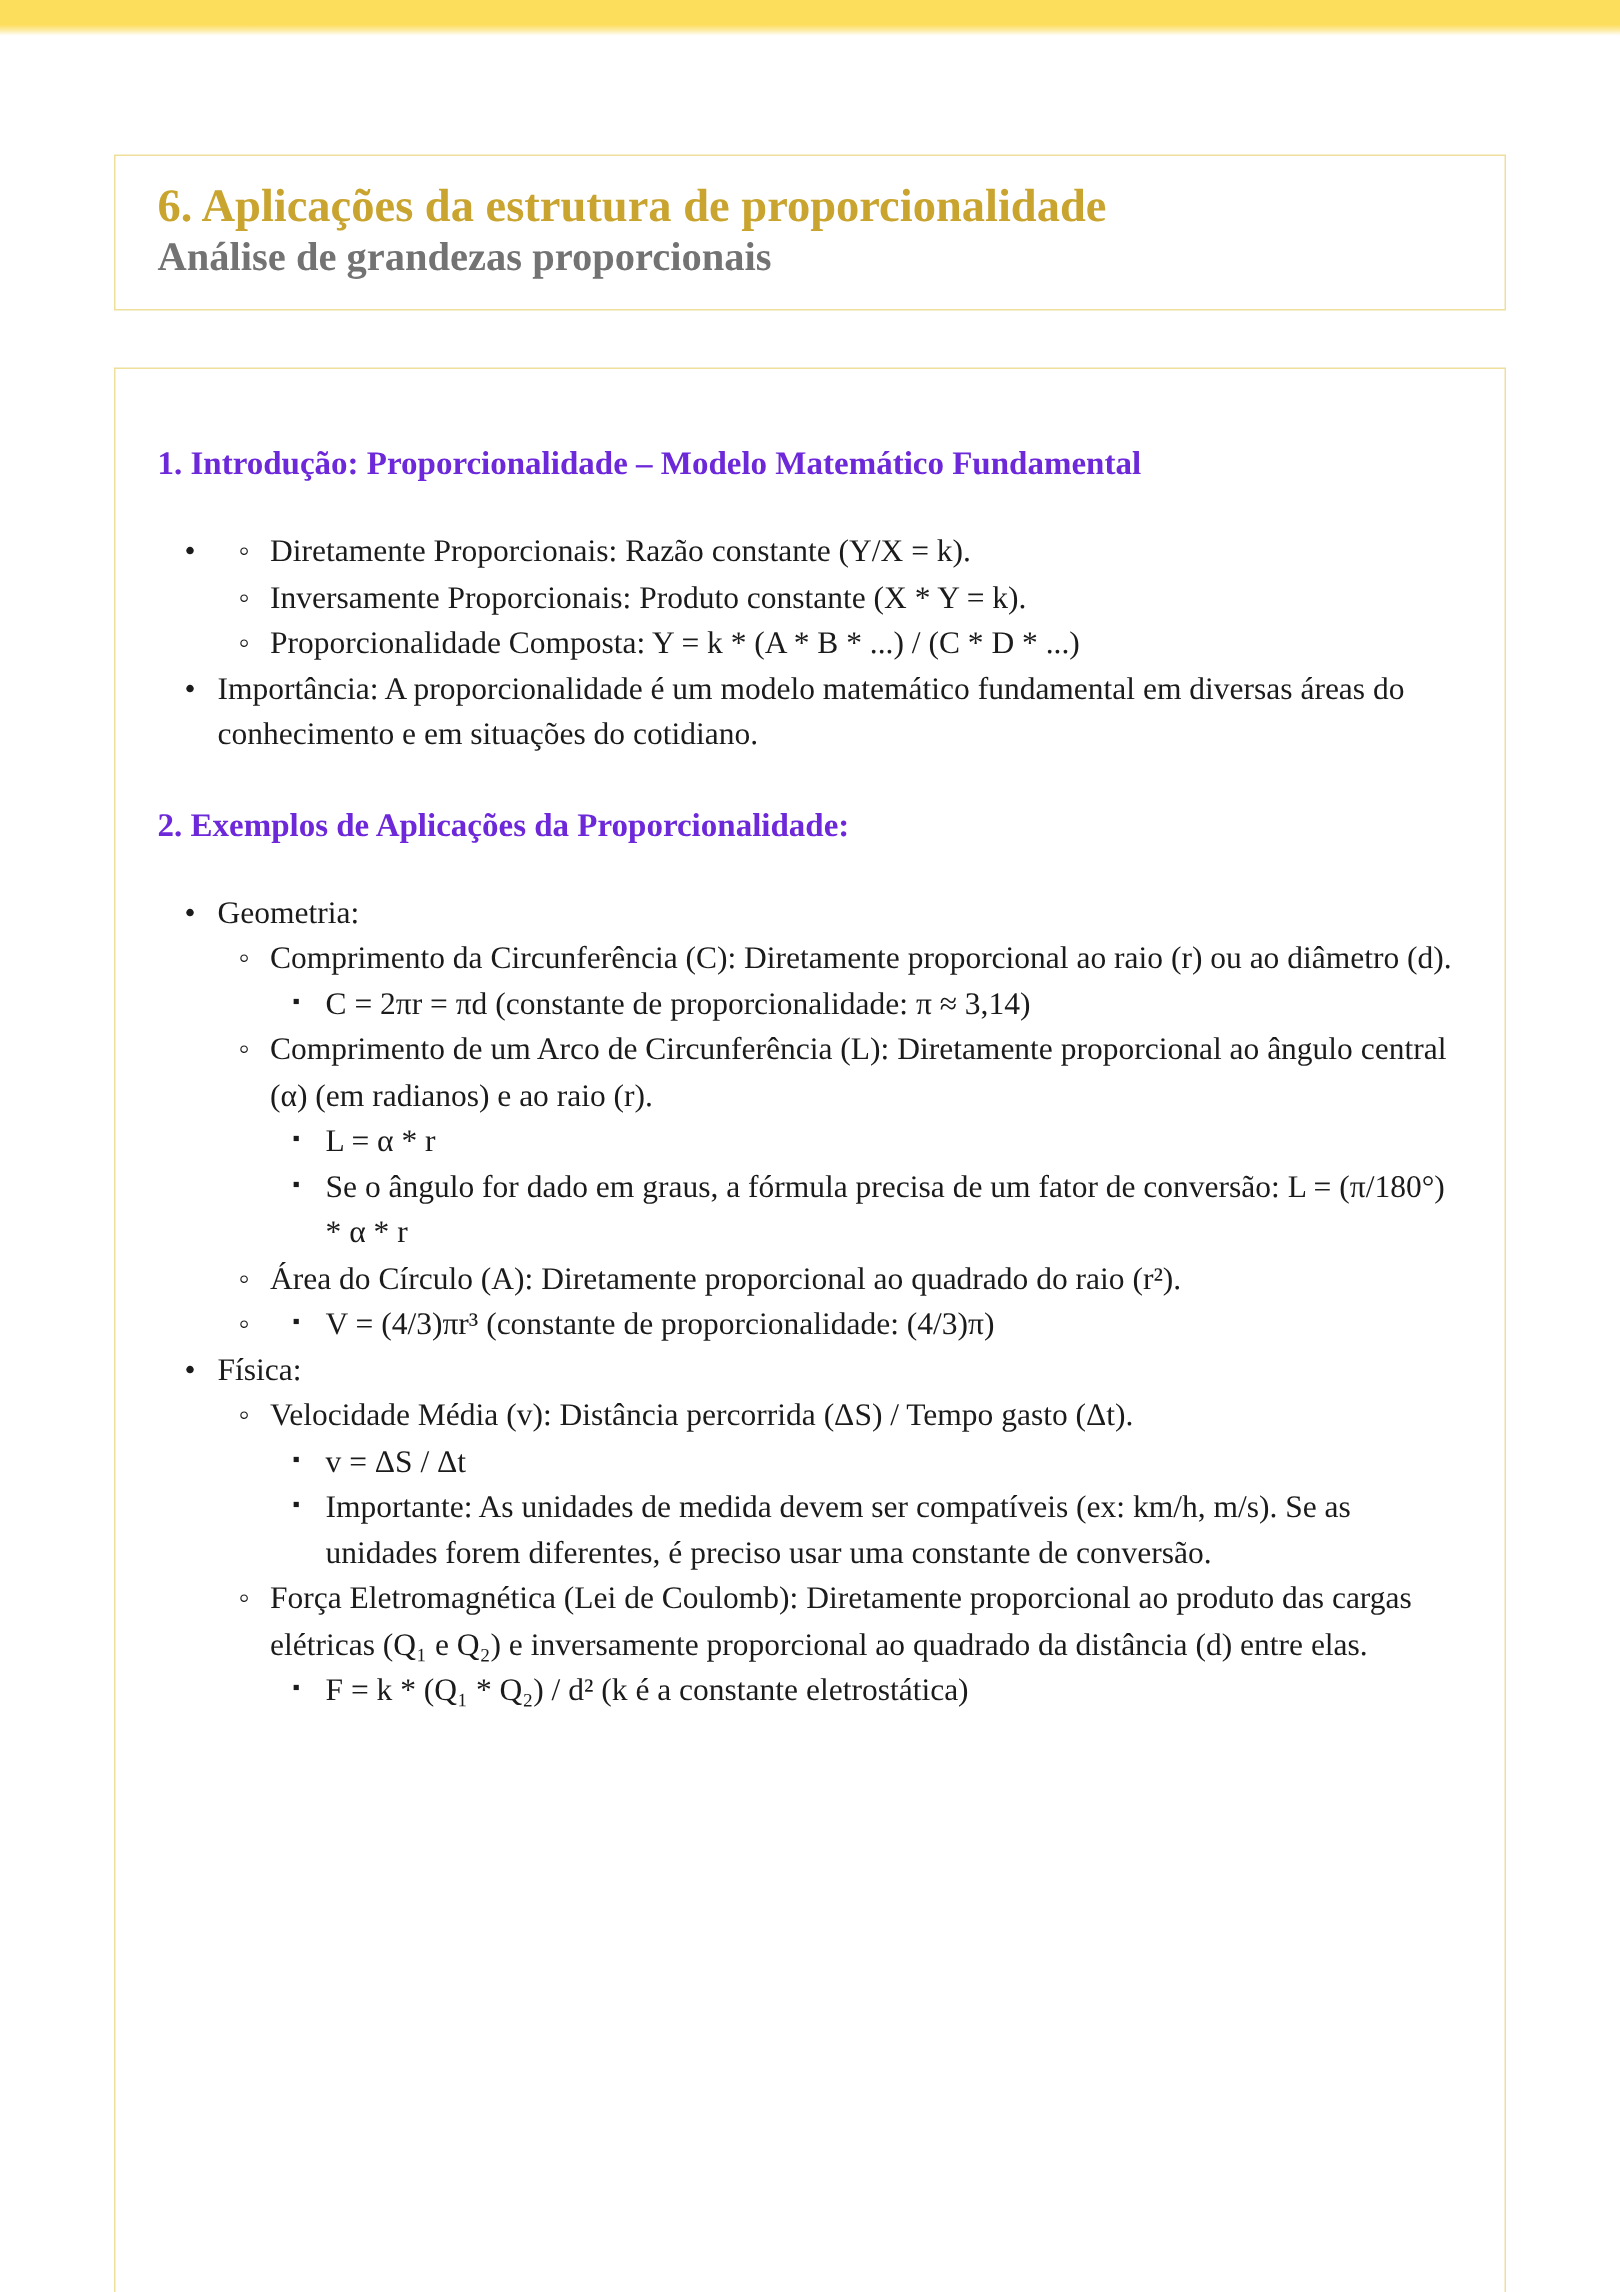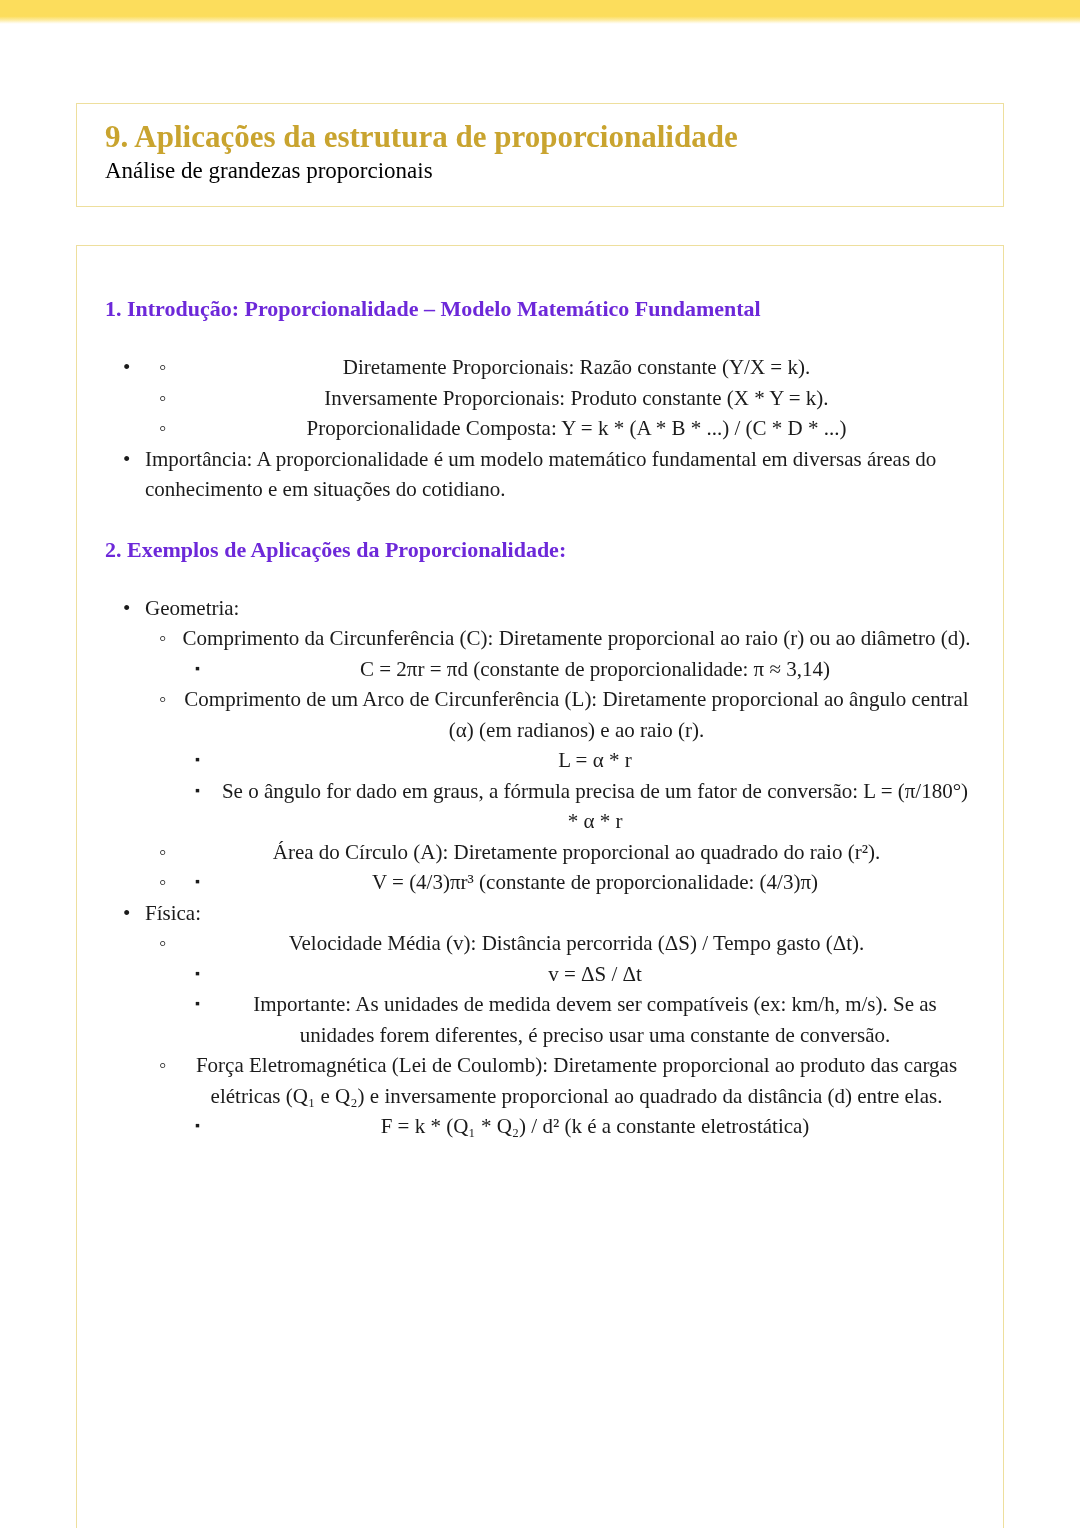--- a/index.html
+++ b/index.html
@@ -37,24 +37,24 @@
   }
   .page-title {
     margin: 0;
     font-size: 31px;
     line-height: 38px;
     font-weight: 700;
     color: var(--title_gold, #c9a42f);
   }
   .page-subtitle {
     margin: 0;
-    font-size: 23px;
+    font-size: 27px;
     line-height: 30px;
-    font-weight: 400;
-    color: #000000;
+    font-weight: 700;
+    color: #737373;
   }
   .content-card {
     margin-top: 38px;
     padding: 36px 30px 40px 28px;
     height: 1330px;
   }
   .section-heading {
     margin: 12px 0 28px 0;
     font-size: 22px;
     line-height: 30px;
@@ -74,21 +74,21 @@
   }
   li { position: relative; }
   .l1 > li { padding-left: 40px; }
   .l1 > li::before {
     content: "\2022";
     position: absolute;
     left: 18px;
     top: 0;
     line-height: 30.5px;
   }
-  .l2 > li { padding-left: 35px; text-align: center; }
+  .l2 > li { padding-left: 35px; }
   .l2 > li::before {
     content: "\25E6";
     position: absolute;
     left: 14px;
     top: 0;
     line-height: 30.5px;
   }
   .l3 > li { padding-left: 37px; }
   .l3 > li::before {
     content: "\25AA";
@@ -98,21 +98,21 @@
     font-size: 14px;
     line-height: 30.5px;
   }
 </style>
 </head>
 <body>
 
 <div class="top-band"></div>
 
 <div class="card title-card">
-  <h1 class="page-title">9. Aplicações da estrutura de proporcionalidade</h1>
+  <h1 class="page-title">6. Aplicações da estrutura de proporcionalidade</h1>
   <p class="page-subtitle">Análise de grandezas proporcionais</p>
 </div>
 
 <div class="card content-card">
 
   <h2 class="section-heading">1. Introdução: Proporcionalidade – Modelo Matemático Fundamental</h2>
 
   <ul class="l1">
     <li>
       <ul class="l2">

